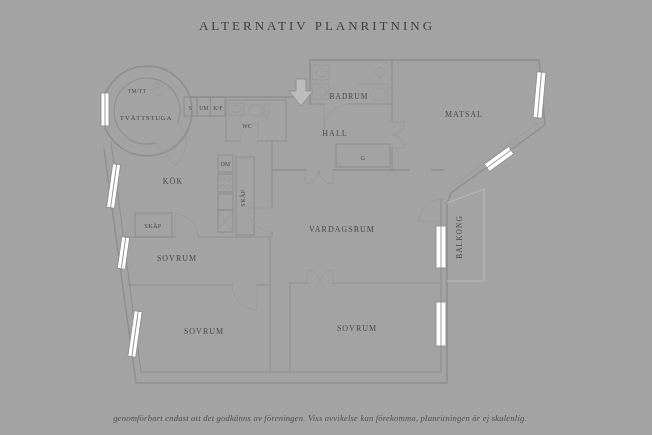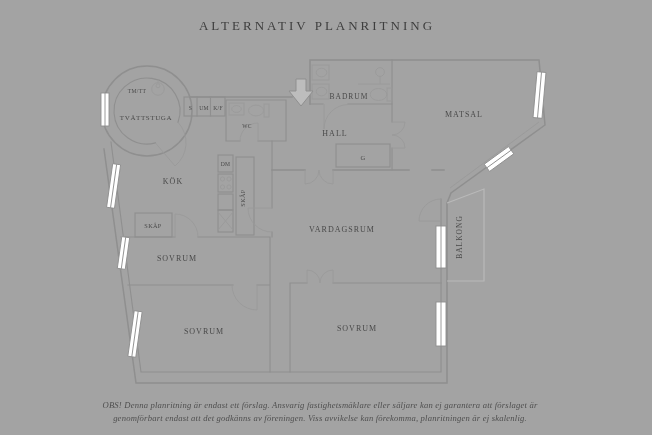--- a/index.html
+++ b/index.html
@@ -168,17 +168,16 @@
       <text class="lbl-sm" x="245" y="198" style="font-size:6.3px" transform="rotate(-90 245 198)">SKÅP</text>
       <text class="lbl" x="342" y="232">VARDAGSRUM</text>
       <text class="lbl" x="462" y="237" style="font-size:7.5px" transform="rotate(-90 462 237)">BALKONG</text>
       <text class="lbl" x="177" y="261">SOVRUM</text>
       <text class="lbl" x="204" y="334">SOVRUM</text>
       <text class="lbl" x="357" y="331">SOVRUM</text>
     </g>
   </svg>
 
   <div id="disclaimer">
-    <div>OBS! Denna planritning är endast ett förslag. Ansvarig fastighetsmäklare eller säljare kan ej garantera att förslaget är</div>
     <div>genomförbart endast att det godkänns av föreningen. Viss avvikelse kan förekomma, planritningen är ej skalenlig.</div>
   </div>
 
 </div>
 
 </body></html>

